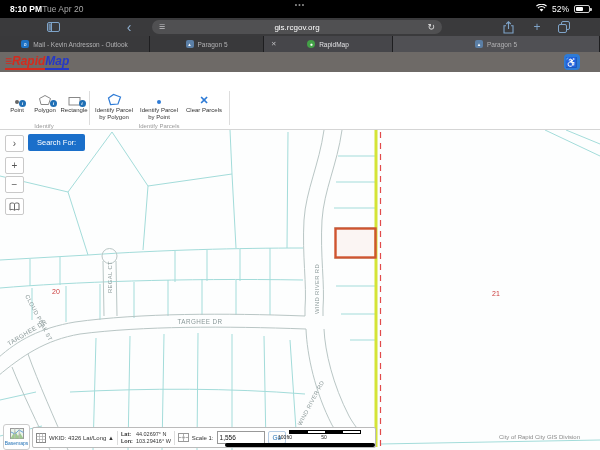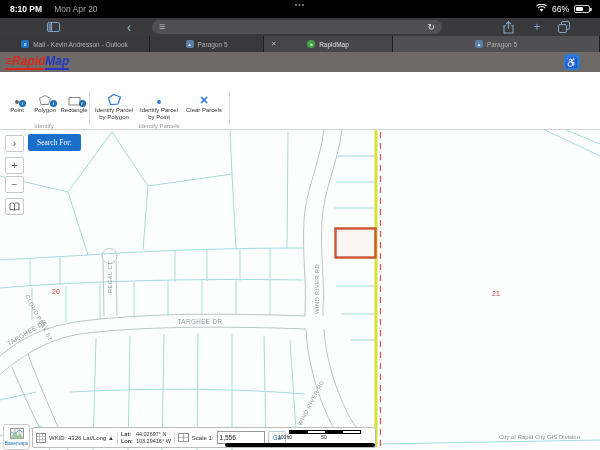--- a/index.html
+++ b/index.html
@@ -4,21 +4,21 @@
 <style>
   * { margin:0; padding:0; box-sizing:border-box; }
   body { background:#222; font-family:"Liberation Sans", sans-serif; }
   .screen { position:relative; width:600px; height:450px; overflow:hidden; background:#fff;
             font-family:"Liberation Sans", sans-serif; }
 
   
   .status-bar { position:absolute; top:0; left:0; width:600px; height:18px; background:#000;
     display:flex; align-items:center; justify-content:space-between; padding:0 10px;
     color:#fff; font-size:8.5px; }
-  .status-left { display:flex; gap:12px; align-items:center;text-align:right; }
+  .status-left { display:flex; gap:0; align-items:center;text-align:right; }
   .status-time { font-weight:bold; }
   .status-date { color:#a8a8a8; }
   .multitask-dots { position:absolute; left:288px; top:1px; width:24px; text-align:center;
     color:#8e8e8e; font-size:7px; letter-spacing:1px; }
   .status-right { display:flex; gap:5px; align-items:center; }
   .battery { width:16px; height:8px; border:1px solid #cfcfcf; border-radius:2px; position:relative; }
   .battery .fill { position:absolute; left:1px; top:1px; bottom:1px; width:52%; background:#fff; border-radius:1px; }
   .battery .nub { position:absolute; right:-3px; top:2px; width:2px; height:3px; background:#cfcfcf; border-radius:0 1px 1px 0; }
 
   
@@ -79,21 +79,21 @@
   .tool-btn .tlabel { font-size:6px; color:#333; text-align:center; line-height:1.1; margin-top:1px; }
   .ibadge { position:absolute; right:-5px; bottom:-1px; width:7px; height:7px; background:#1f6fb5;
     border-radius:50%; color:#fff; font-size:5px; font-style:italic; font-weight:bold; line-height:7px;
     text-align:center; font-family:"Liberation Serif", serif; }
   .clear-x { color:#2e7bd6; font-size:11px; font-weight:bold; line-height:11px; }
 
   
   .map { position:absolute; top:130px; left:0; width:600px; height:320px; background:#fdfefe; }
   .map svg text { font-family:"Liberation Sans", sans-serif; }
   .search-for { position:absolute; left:28px; top:4px; height:17px; background:#1a6fca; color:#fff;
-    font-size:7.5px; display:flex; align-items:center; padding:0 9px; border-radius:2px;font-family:Liberation Serif, serif; }
+    font-size:7.5px; display:flex; align-items:center; padding:0 9px; border-radius:2px; }
   .map-btn { position:absolute; left:5px; width:19px; height:17px; background:#fff; border:1px solid #c9c9c9;
     display:flex; align-items:center; justify-content:center; color:#555; font-size:10px; border-radius:2px; }
 
   
   .bottom-bar { position:absolute; left:32px; top:297px; width:344px; height:21px; background:#fff;
     border:1px solid #bbb; border-radius:2px; display:flex; align-items:center; gap:3px; padding:0 3px;
     font-size:6px; color:#333; }
   .vr { width:1px; height:14px; background:#ddd; flex:0 0 auto; }
   .latlon { display:grid; grid-template-columns:auto auto; column-gap:3px; font-size:5.5px; line-height:1.2; }
   .latlon .lab { font-weight:bold; }
@@ -117,49 +117,50 @@
     border-radius:2px; }
 </style>
 </head>
 <body>
 
 <div class="screen">
 
   <div class="status-bar">
     <div class="status-left">
       <span class="status-time">8:10 PM</span>
-      <span class="status-date">Mon Apr 20</span>
+      <span class="status-date">Tue Apr 20</span>
     </div>
     <div class="multitask-dots">•••</div>
     <div class="status-right">
       <span><svg width="11" height="8" viewBox="0 0 11 8">
             <path d="M0.4 2.2 A7.2 7.2 0 0 1 10.6 2.2" stroke="#fff" fill="none" stroke-width="1.1"></path>
             <path d="M1.9 4.1 A5 5 0 0 1 9.1 4.1" stroke="#fff" fill="none" stroke-width="1.1"></path>
             <path d="M5.5 7.6 L3.6 5.6 A2.7 2.7 0 0 1 7.4 5.6 Z" fill="#fff"></path>
           </svg></span>
-      <span>66%</span>
+      <span>52%</span>
       <span class="battery">
           <span class="fill"></span>
           <span class="nub"></span>
         </span>
     </div>
   </div>
 
   <div class="toolbar">
     <span class="tb-icon" style="left:44px;width:18px;">
         <svg width="13" height="10" viewBox="0 0 13 10">
           <rect x="0.5" y="0.5" width="12" height="9" rx="1.5" stroke="#7fa4c9" fill="none"></rect>
           <line x1="4.5" y1="0.5" x2="4.5" y2="9.5" stroke="#7fa4c9"></line>
           <rect x="1.5" y="1.5" width="2.4" height="7" fill="#7fa4c9" opacity="0.7"></rect>
         </svg>
       </span>
     <span class="tb-icon nav-chevron" style="left:122px;width:14px;color:#8fb0d2;">‹</span>
     <span class="tb-icon nav-chevron" style="left:196px;width:14px;color:#5f5f62;">›</span>
     <div class="url-pill">
       <span class="reader">☰</span>
+      <span class="url">gis.rcgov.org</span>
       <span class="reload">↻</span>
     </div>
     <span class="tb-icon" style="left:500px;width:16px;">
         <svg width="11" height="13" viewBox="0 0 11 13">
           <path d="M5.5 1 V8 M3.2 3 L5.5 0.8 L7.8 3" stroke="#7fa4c9" fill="none" stroke-width="1.1"></path>
           <path d="M3 4.8 H1 V12 H10 V4.8 H8" stroke="#7fa4c9" fill="none" stroke-width="1.1"></path>
         </svg>
       </span>
     <span class="tb-icon" style="left:530px;width:14px;font-size:12px;">+</span>
     <span class="tb-icon" style="left:556px;width:16px;">

